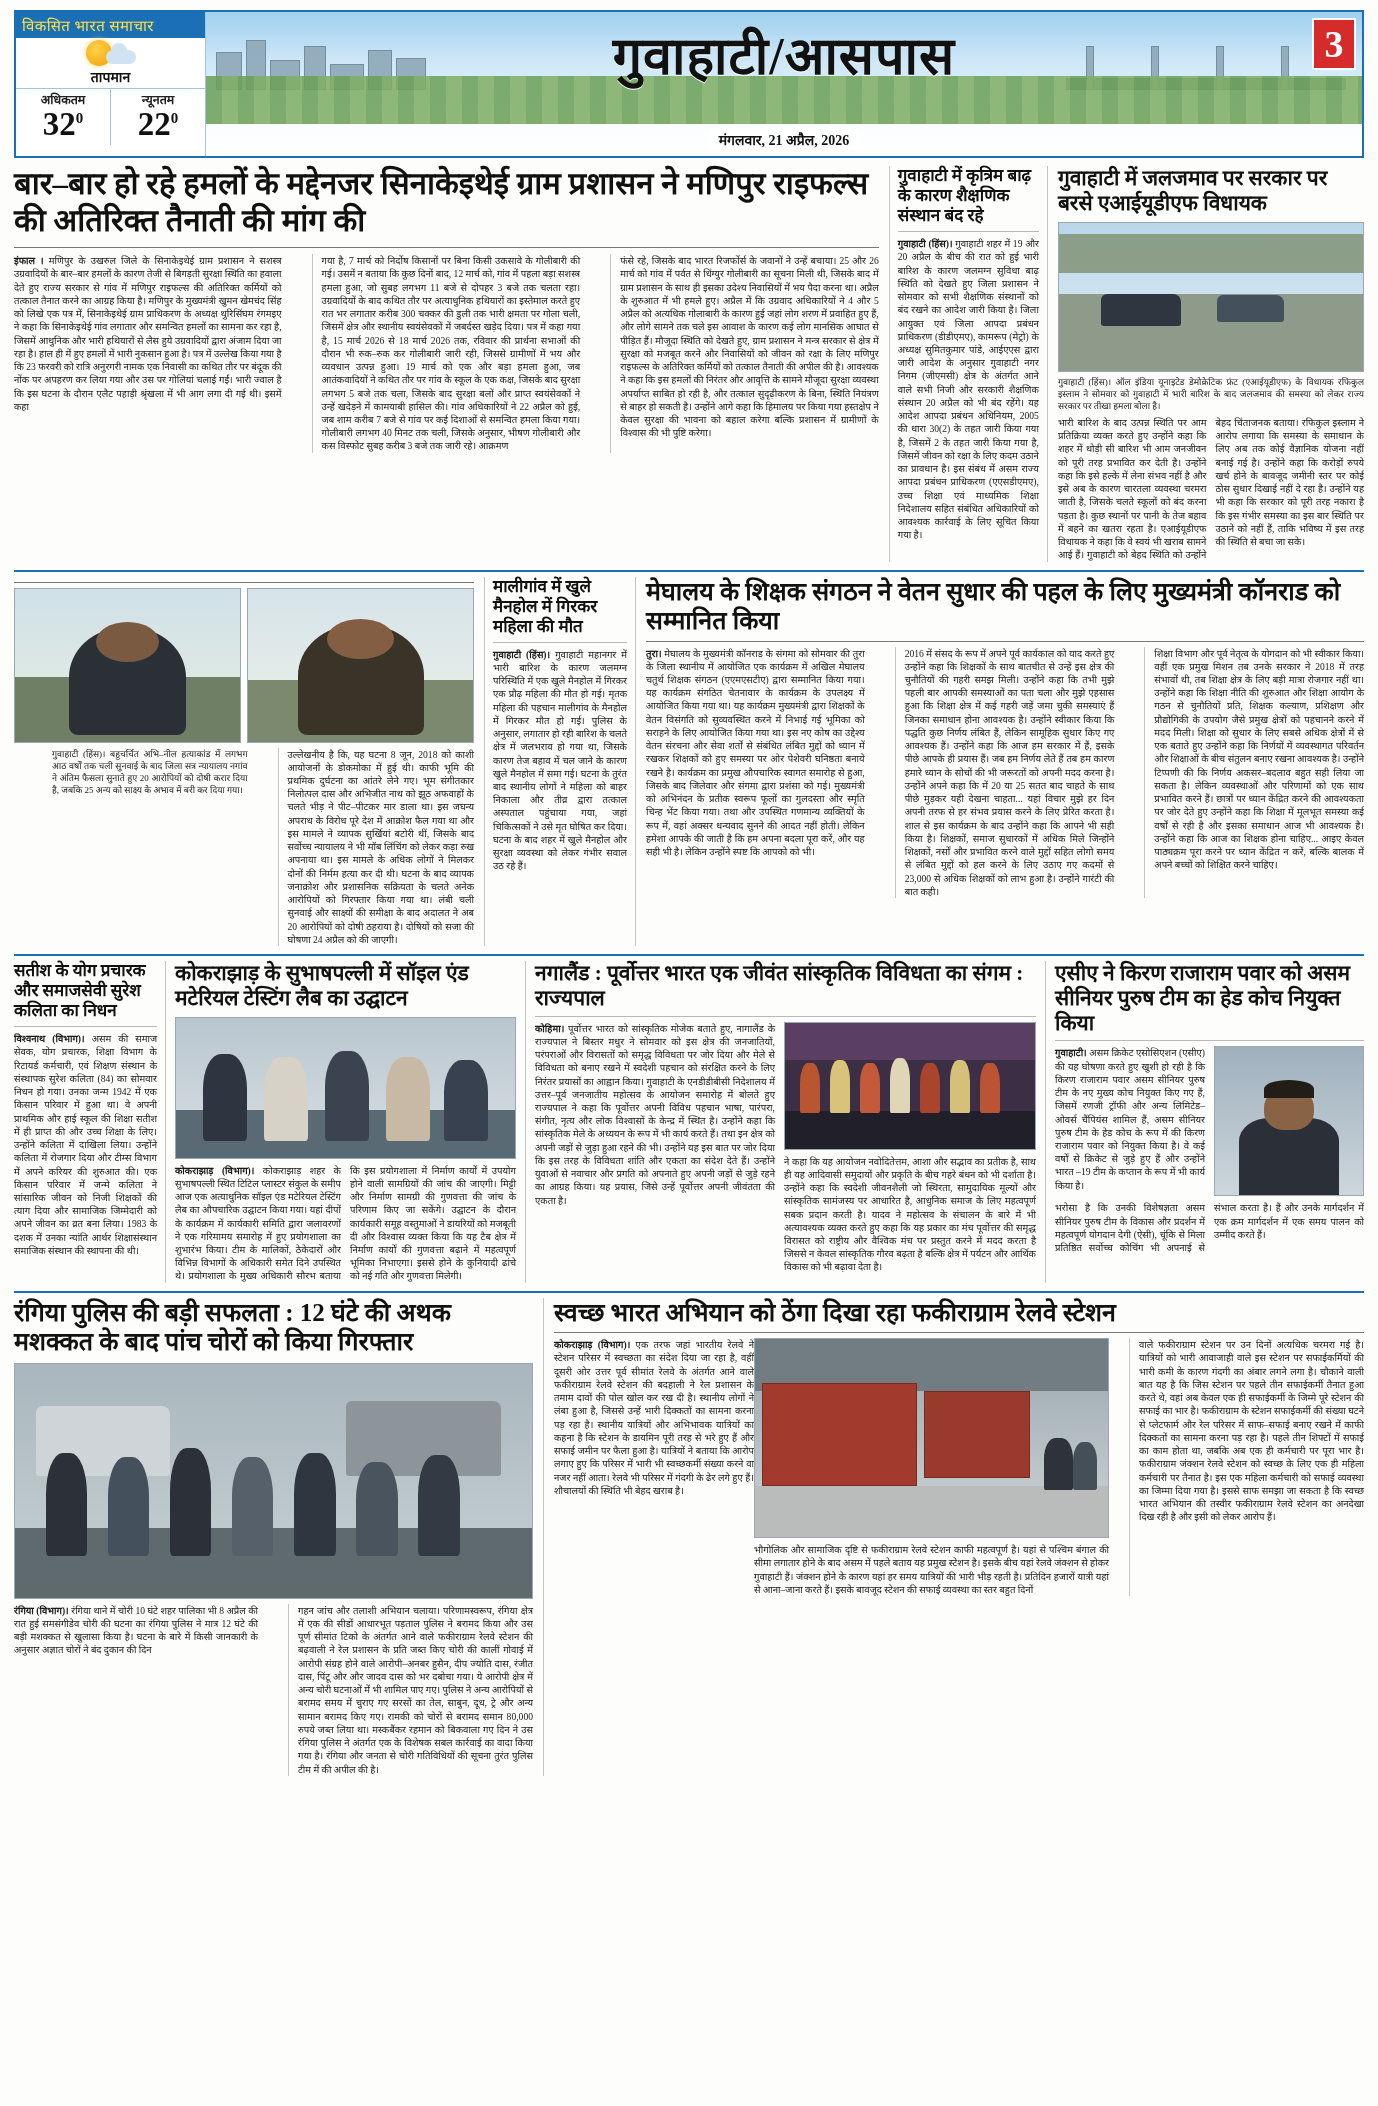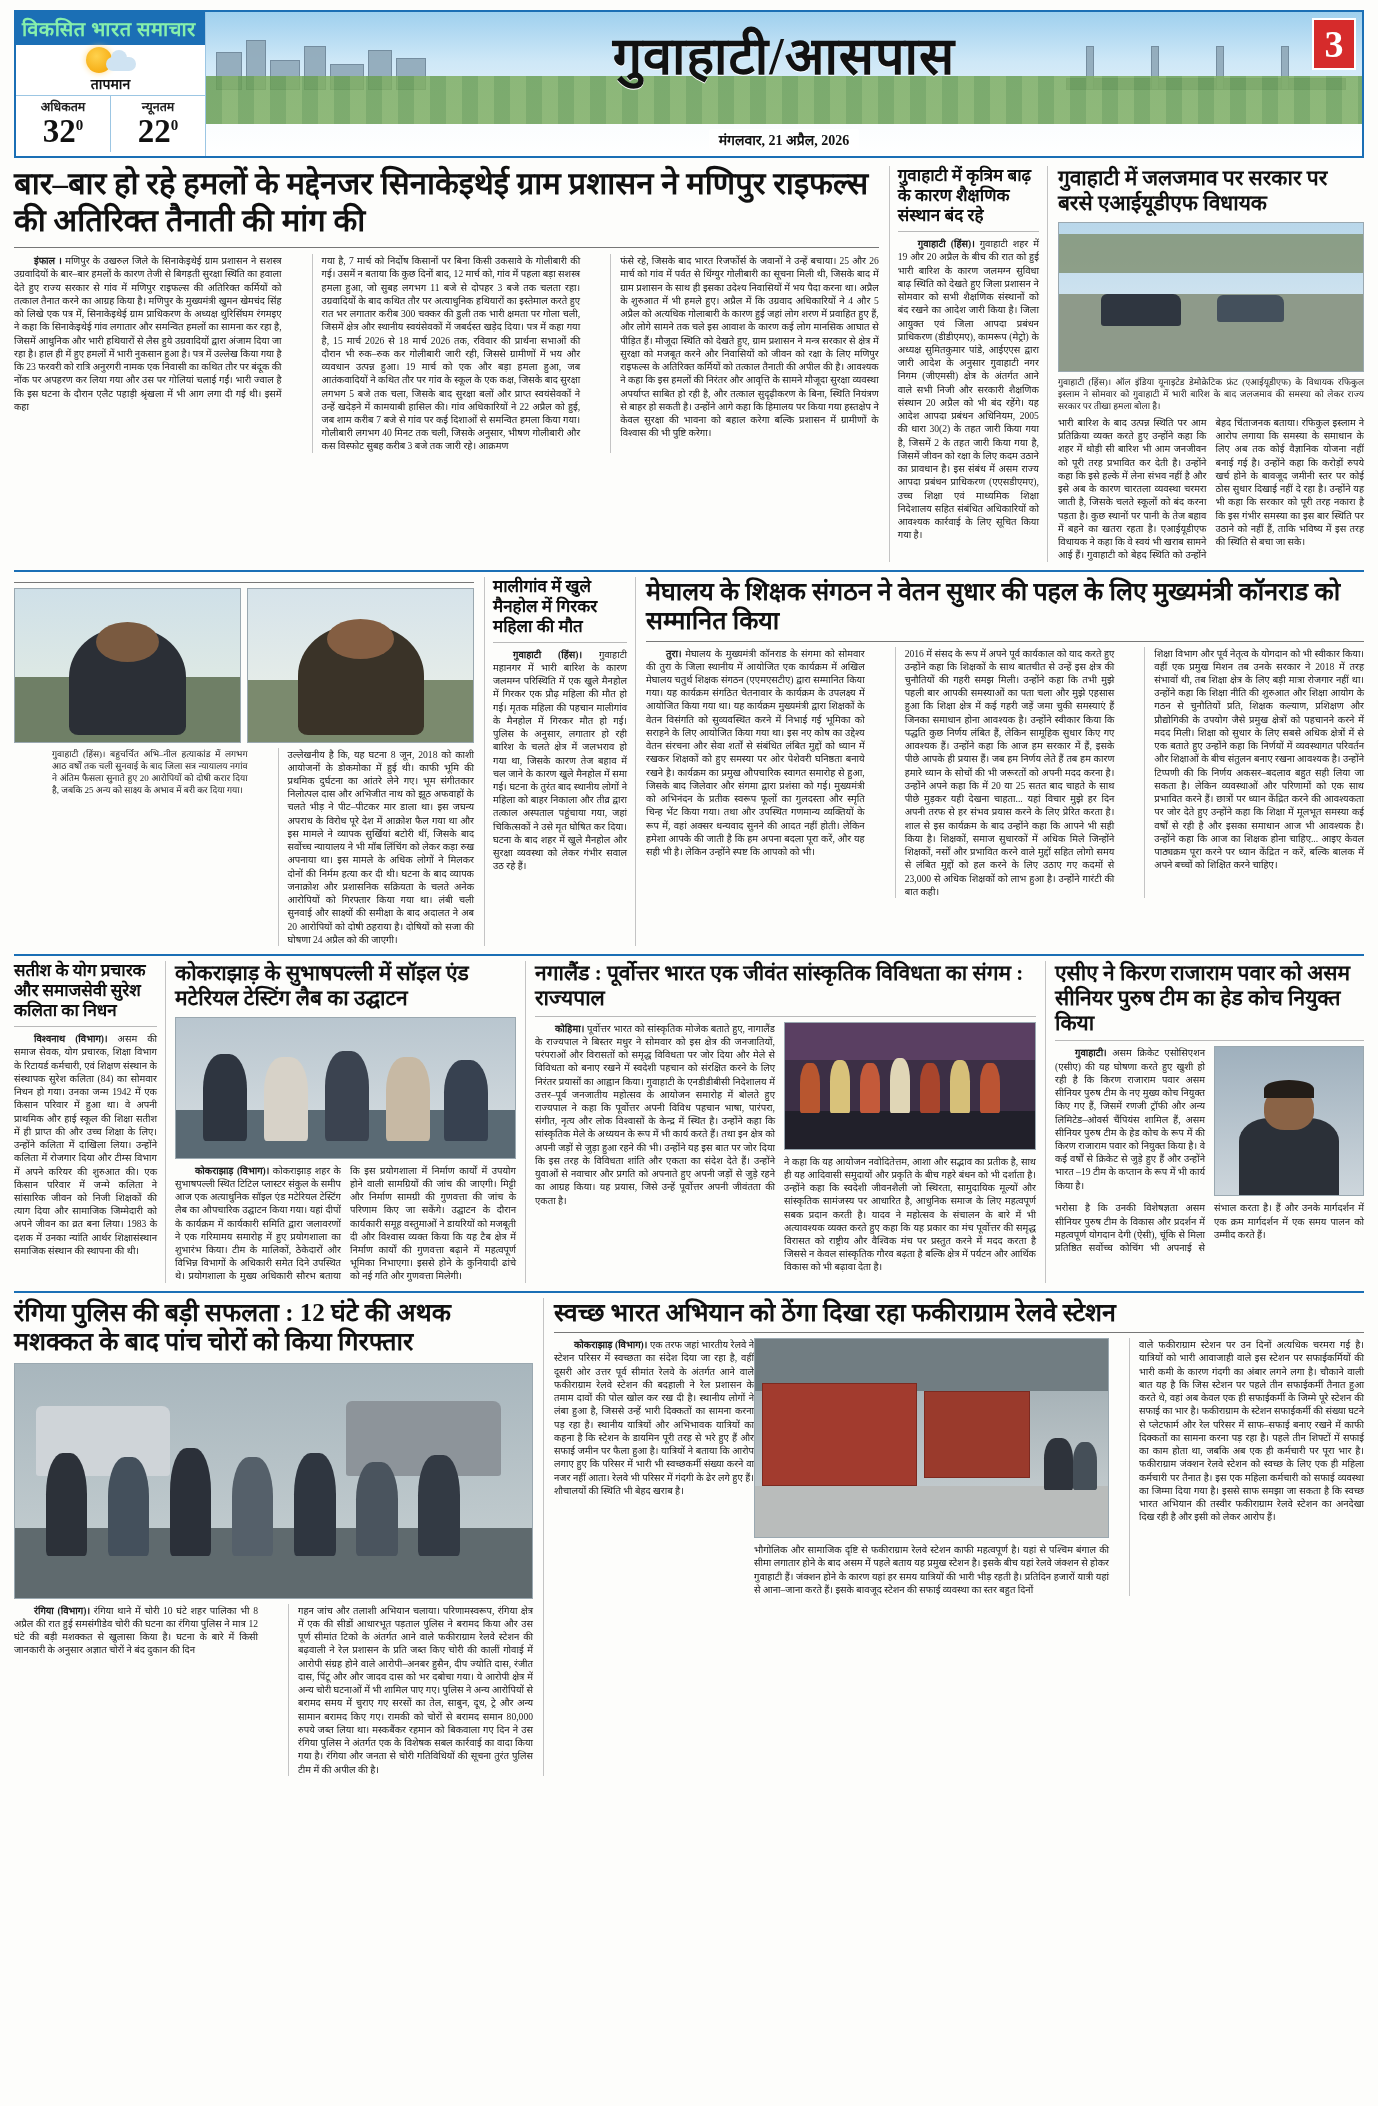--- a/index.html
+++ b/index.html
@@ -28,23 +28,23 @@
   }
   .mast-left {
     width: 190px;
     border-right: 1px solid #9cc6e3;
     display: flex;
     flex-direction: column;
     background: #ffffff;
   }
   .brandline {
     background: #1b6fb5;
-    color: #86efac;
-    font-size: 20px;
-    font-weight: bold;
+    color: #fde047;
+    font-size: 15px;
+    font-weight: normal;
     padding: 3px 6px;
     letter-spacing: .5px;
     white-space: nowrap;
   }
   .weather {
     flex: 1;
     display: flex;
     flex-direction: column;
     align-items: center;
     justify-content: flex-start;
@@ -186,21 +186,21 @@
   .hl-lg { font-size: 25px; }
   .hl-md { font-size: 21px; }
   .hl-sm { font-size: 17px; }
   .body-txt {
     font-size: 9.6px;
     line-height: 1.38;
     text-align: justify;
     color: #1a1a1a;
     hyphens: auto;
   }
-  .dateline { font-weight: bold; margin-left: 20px; }
+  .dateline { font-weight: bold; }
   .photo {
     background: #c9d4da;
     position: relative;
     overflow: hidden;
     border: 1px solid #9aa8b0;
   }
   .cap {
     font-size: 9px;
     line-height: 1.35;
     text-align: justify;

